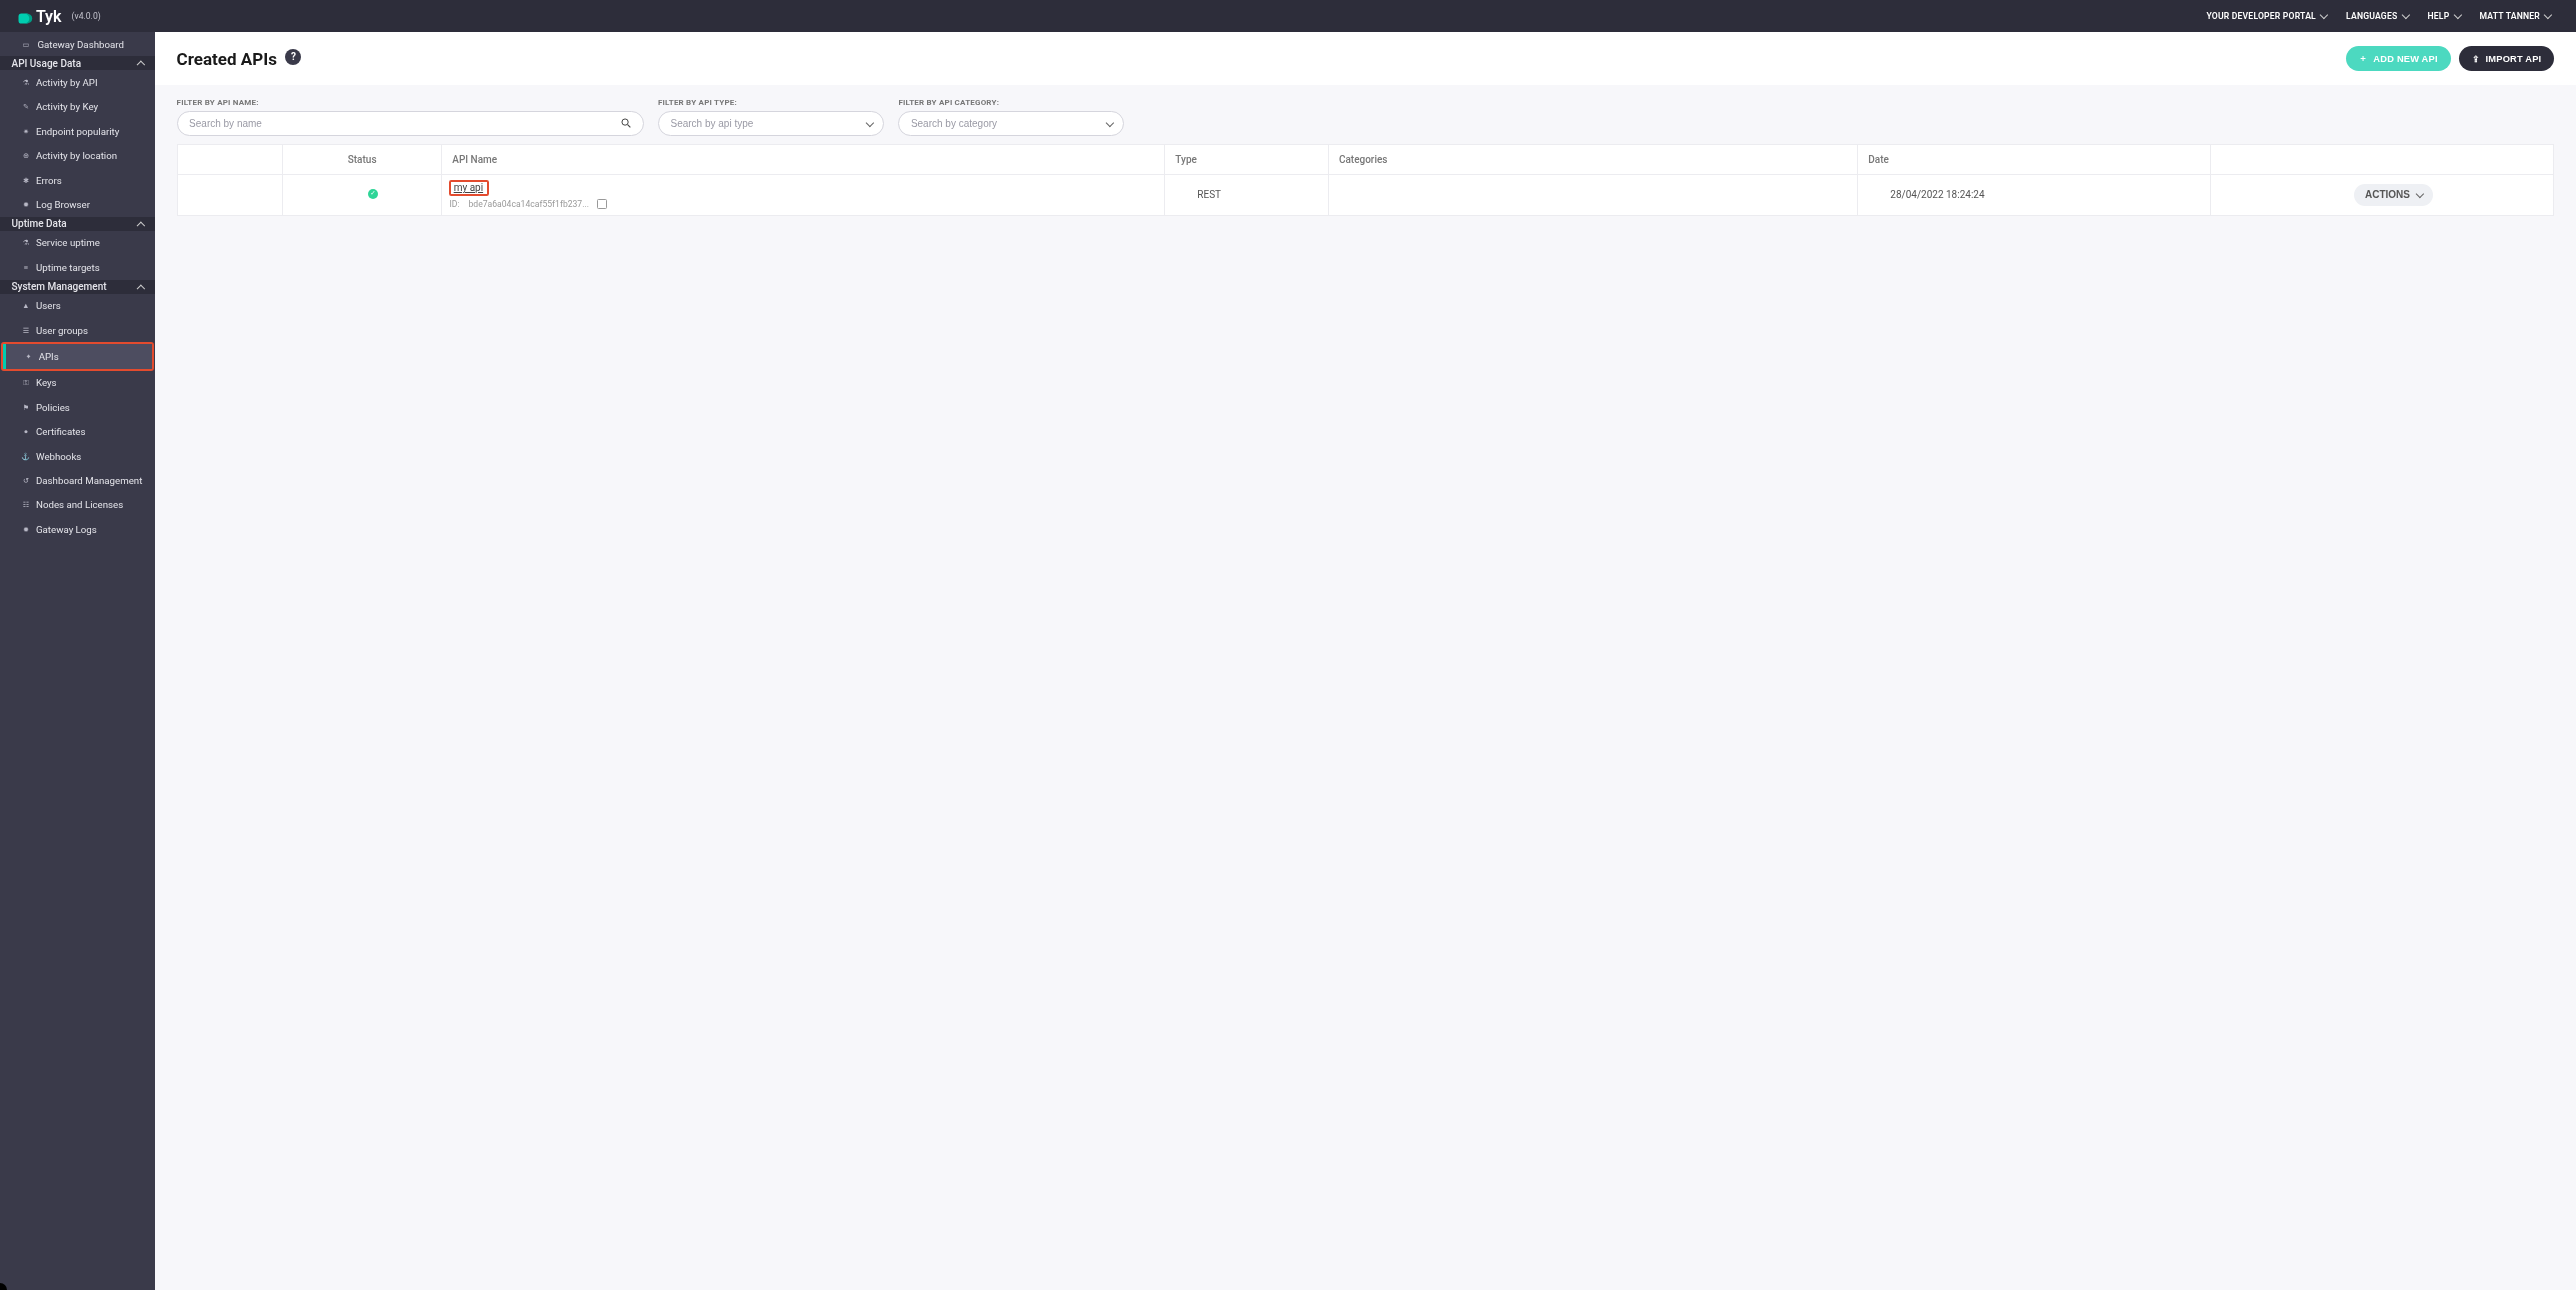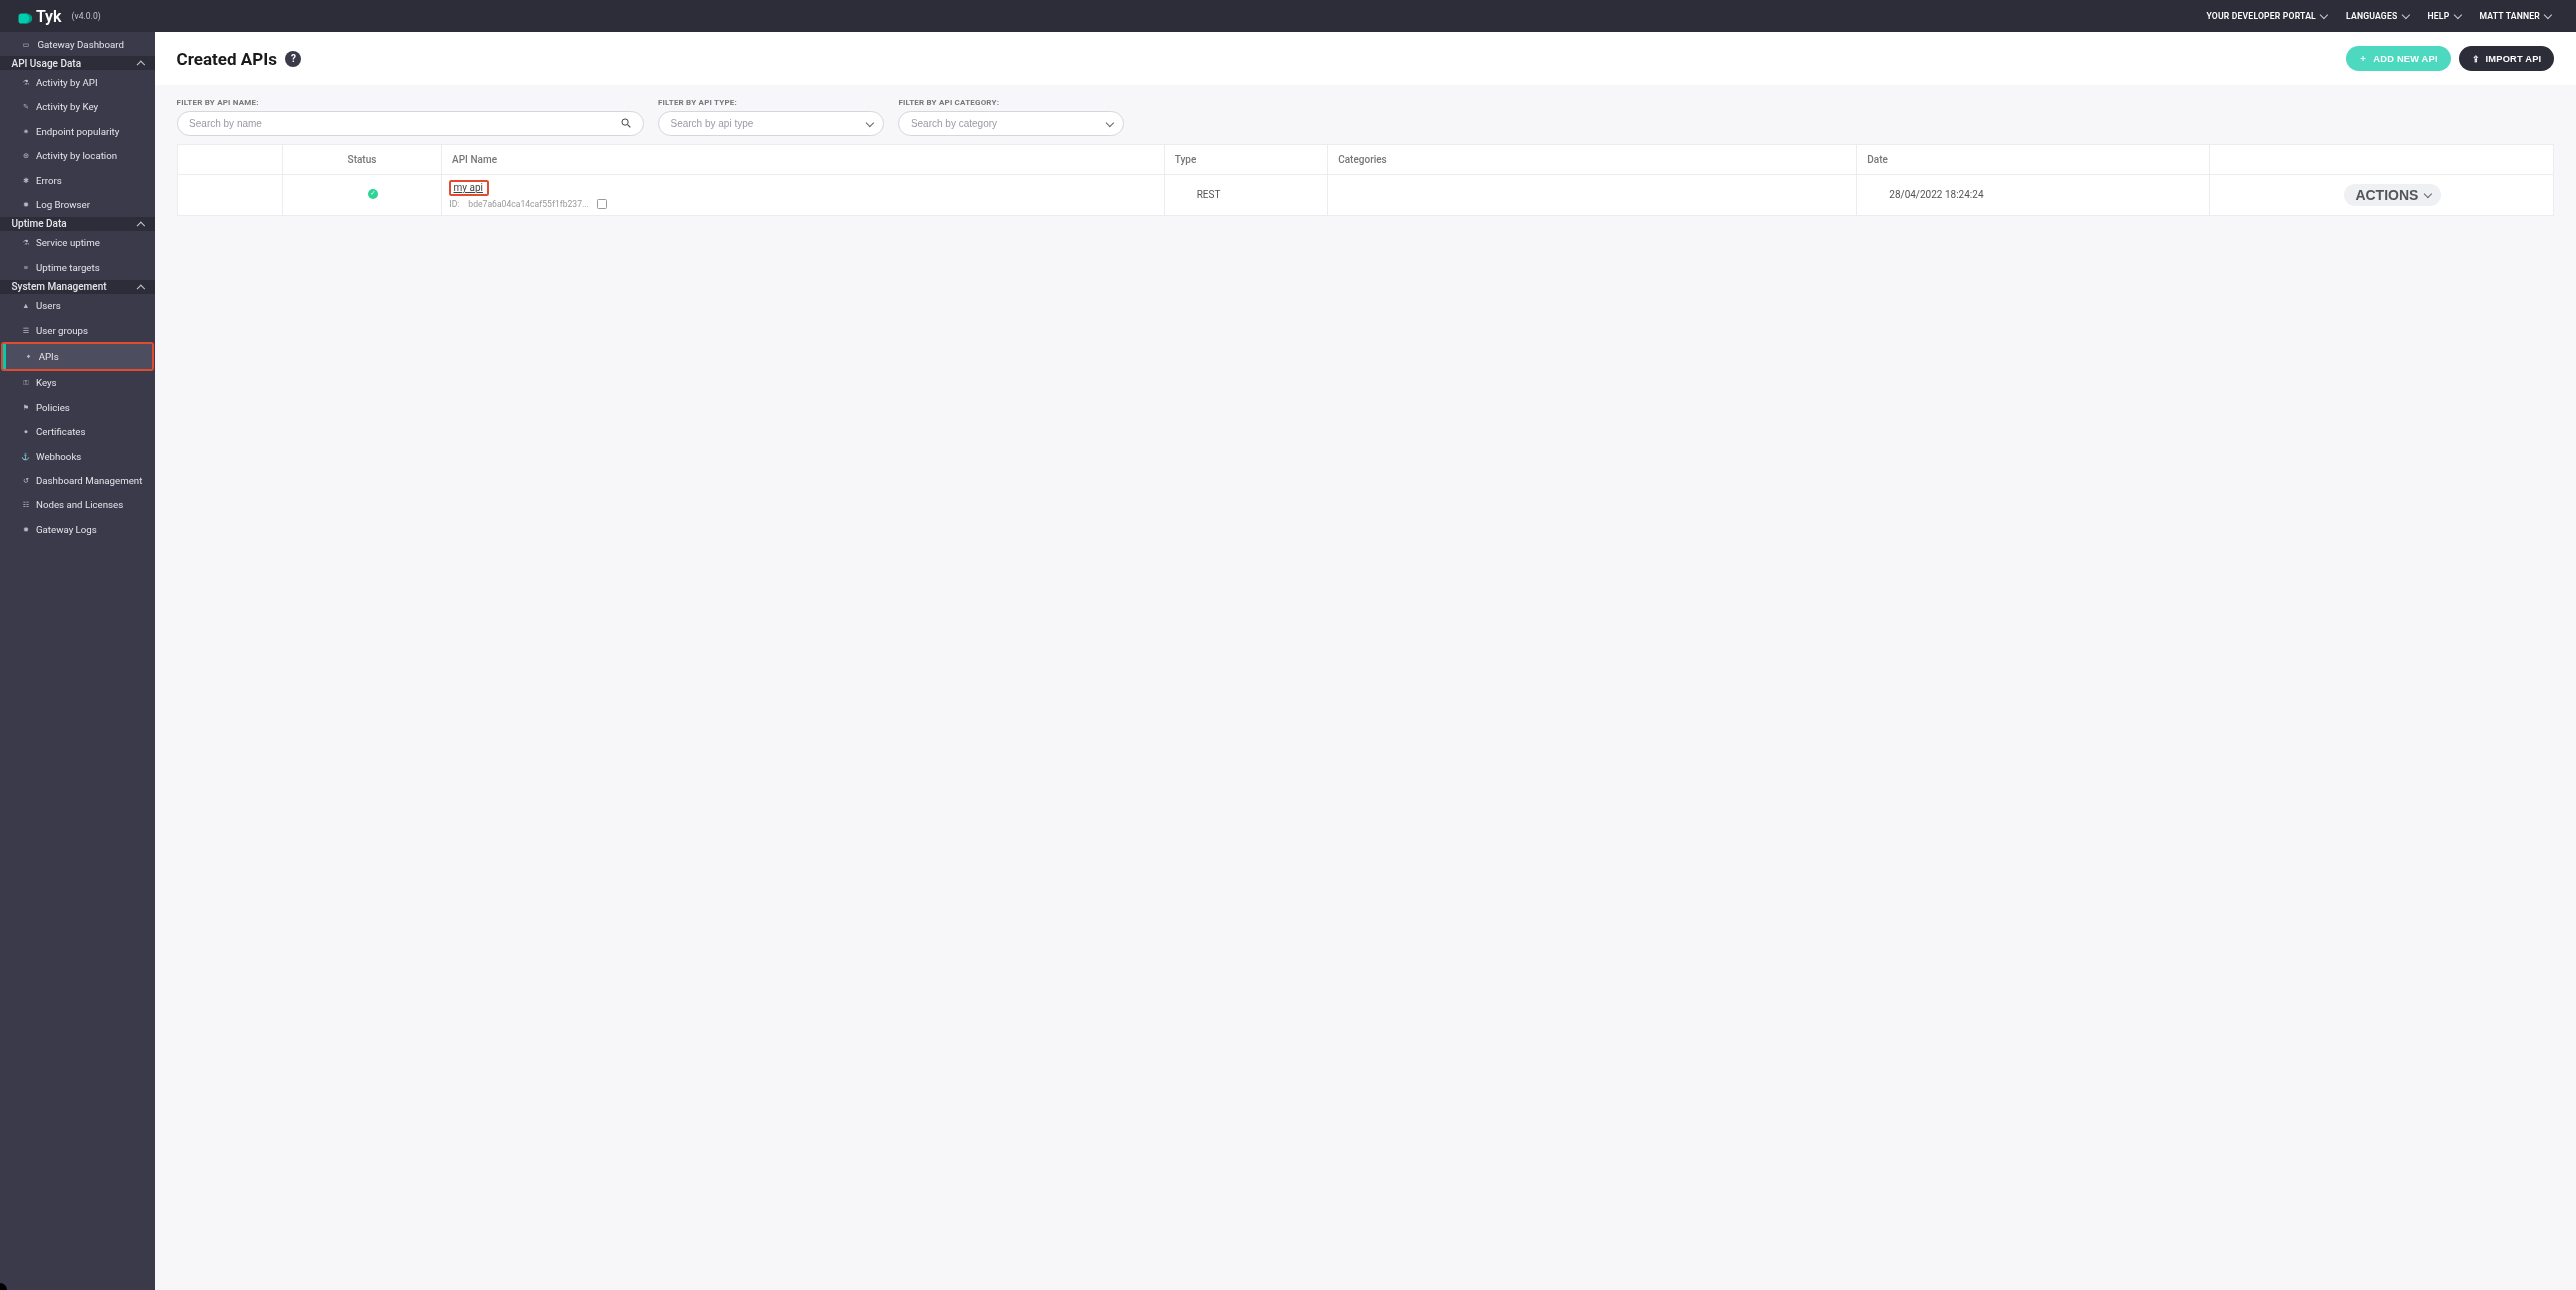--- a/index.html
+++ b/index.html
@@ -154,21 +154,21 @@
   }
   .page-header {
     background: #ffffff;
     padding: 14.4px 21.6px;
     display: flex;
     align-items: center;
     justify-content: space-between;
   }
   .page-title-wrap {
     display: flex;
-    align-items: center;
+    align-items: flex-start;
     gap: 8.6px;
   }
   .page-title {
     font-size: 17px;
     font-weight: 700;
     color: #1a1a1a;
   }
   .help-badge {
     width: 16px; height: 16px;
     border-radius: 50%;
@@ -280,21 +280,21 @@
   .copy-ic {
     width:8.6px;height:8.6px;border:0.7px solid #999;border-radius:1.4px;position:relative;display:inline-block;
   }
   .copy-ic::after{
     content:"";position:absolute;border:0.7px solid #999;border-radius:1.4px;
     width:8.6px;height:8.6px;left:-2.2px;top:-2.2px;background:#fff;
   }
   .actions-btn{
     height:21.6px;padding:0 11.5px;border-radius:11.5px;
     background:#eef0f4;border:none;cursor:pointer;
-    font-size:14px;font-weight:700;color:#555;
+    font-size:10px;font-weight:700;color:#555;
     display:inline-flex;align-items:center;gap:5.8px;
   }
 
   
   .corner{
     position:fixed;left:0;bottom:0;width:7.2px;height:7.2px;
     background:#000;border-top-right-radius:7.2px;
   }
 </style>
 </head>

